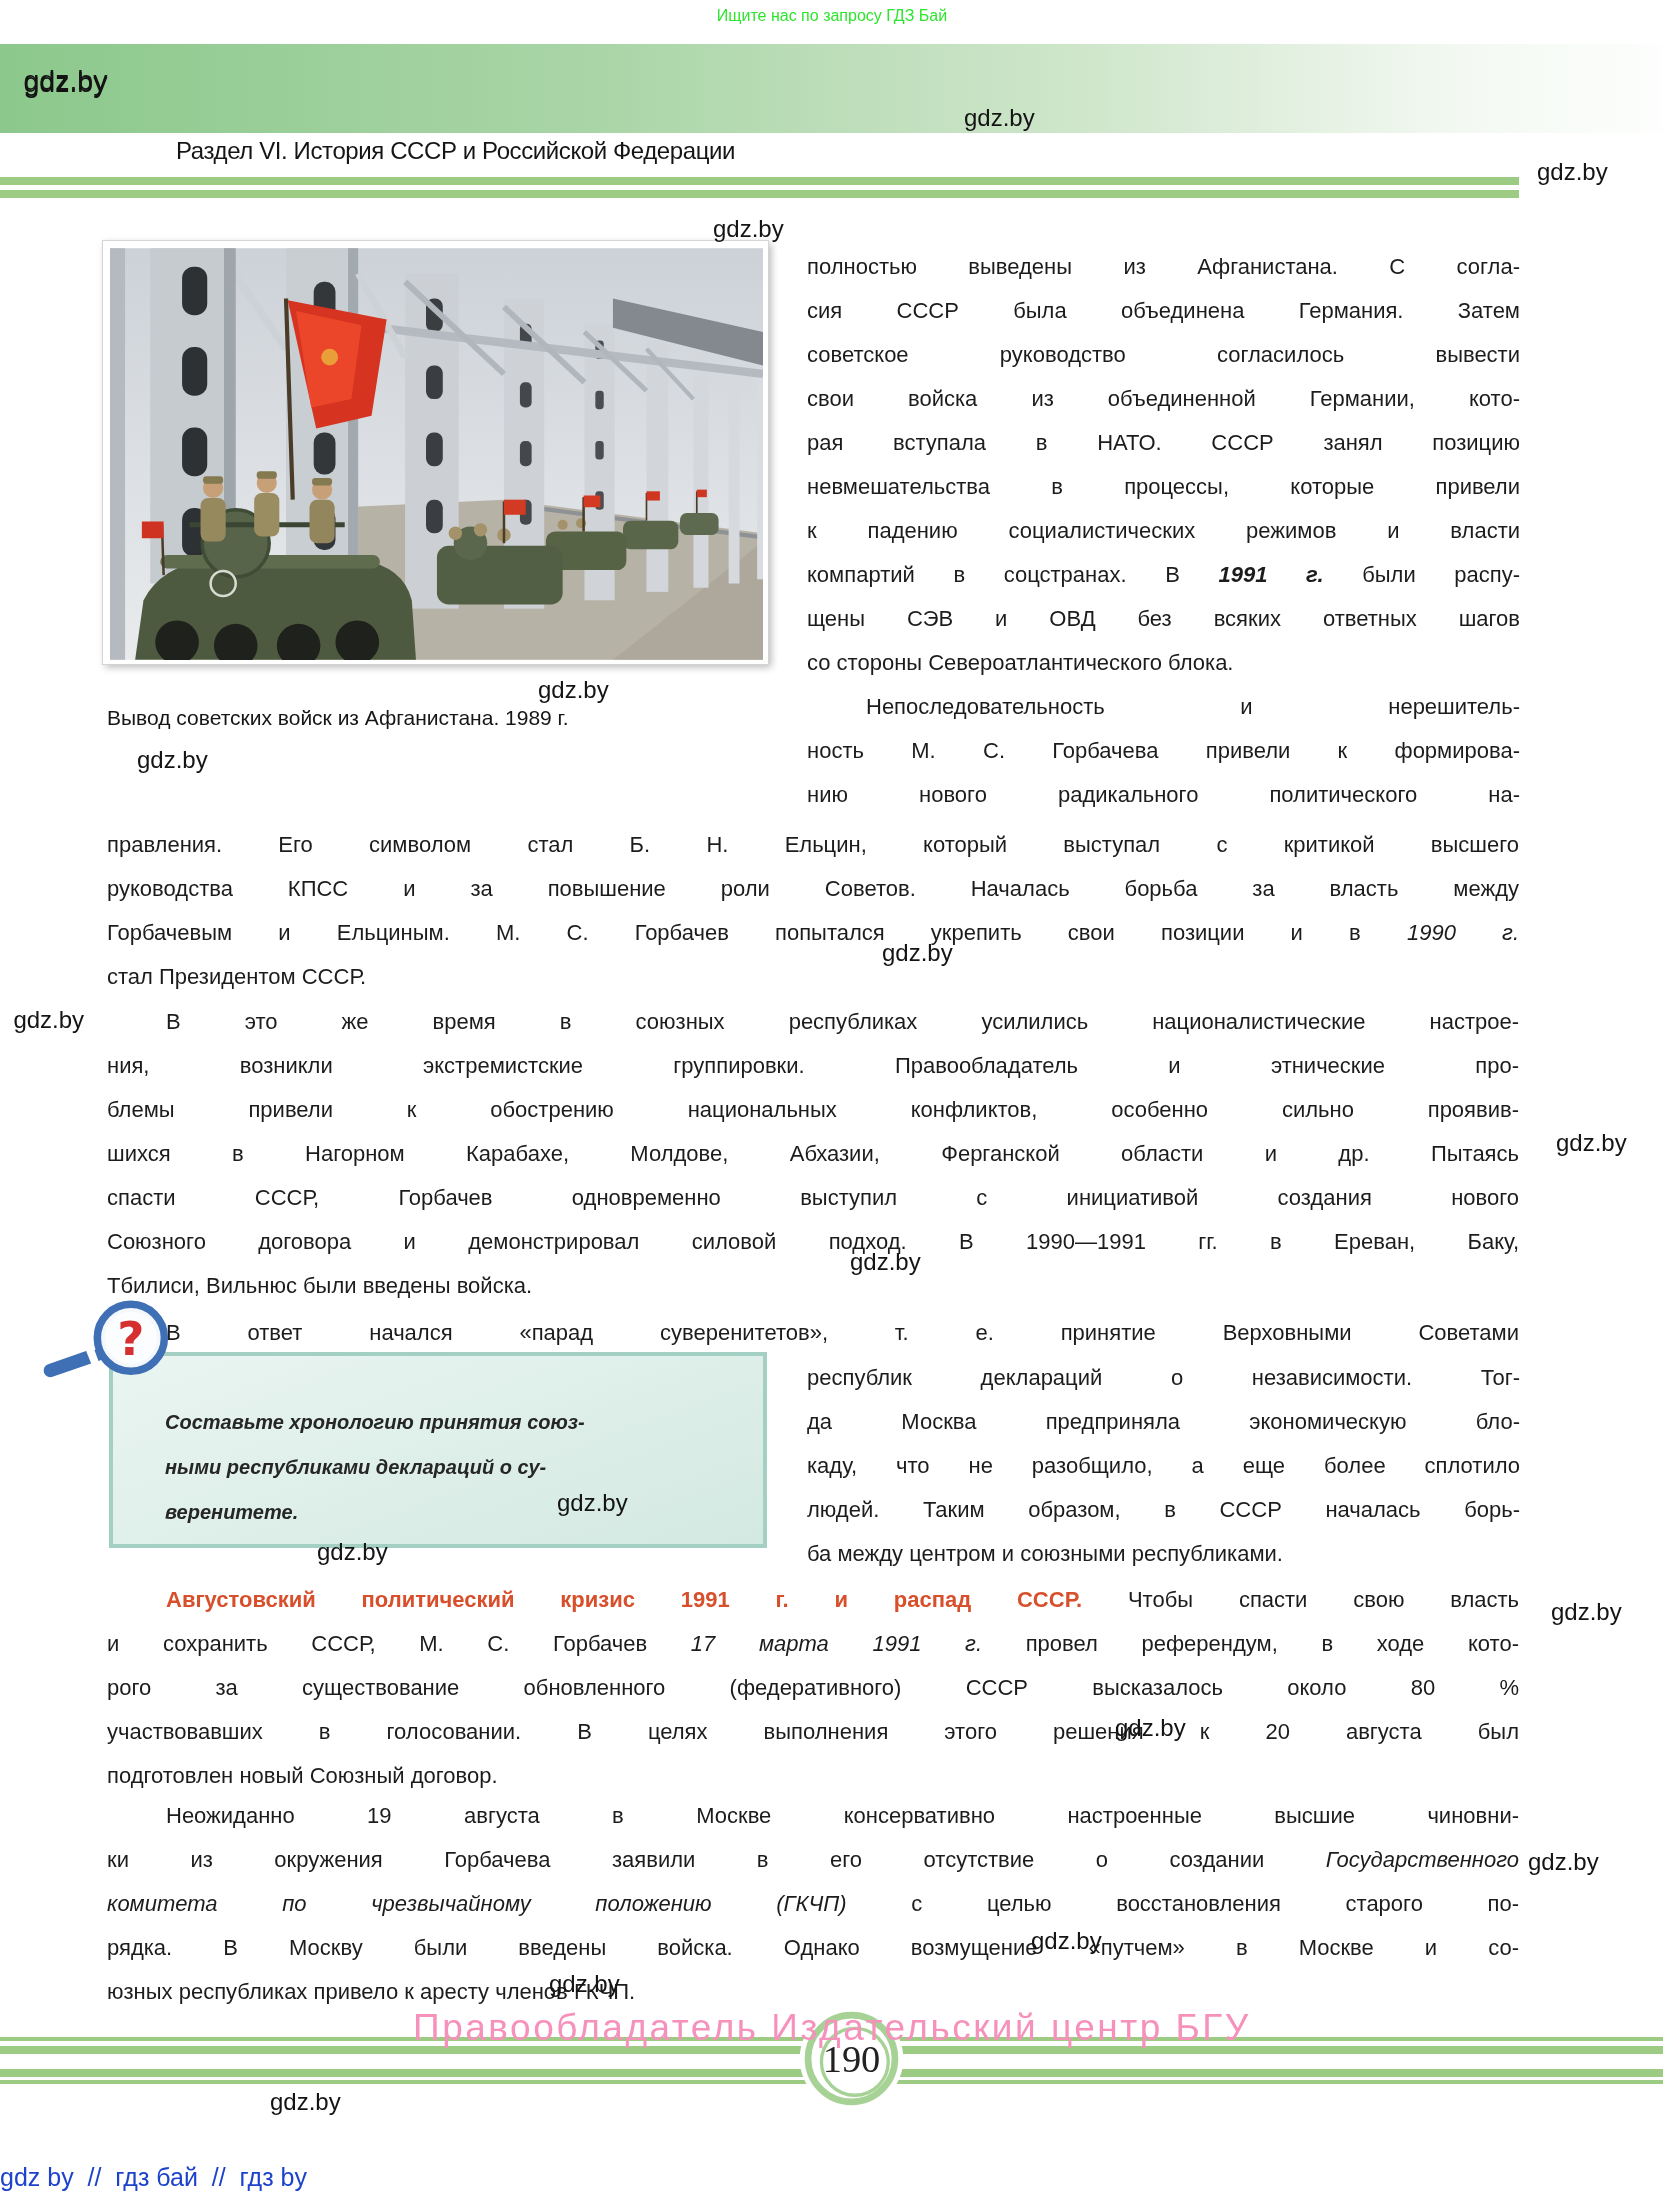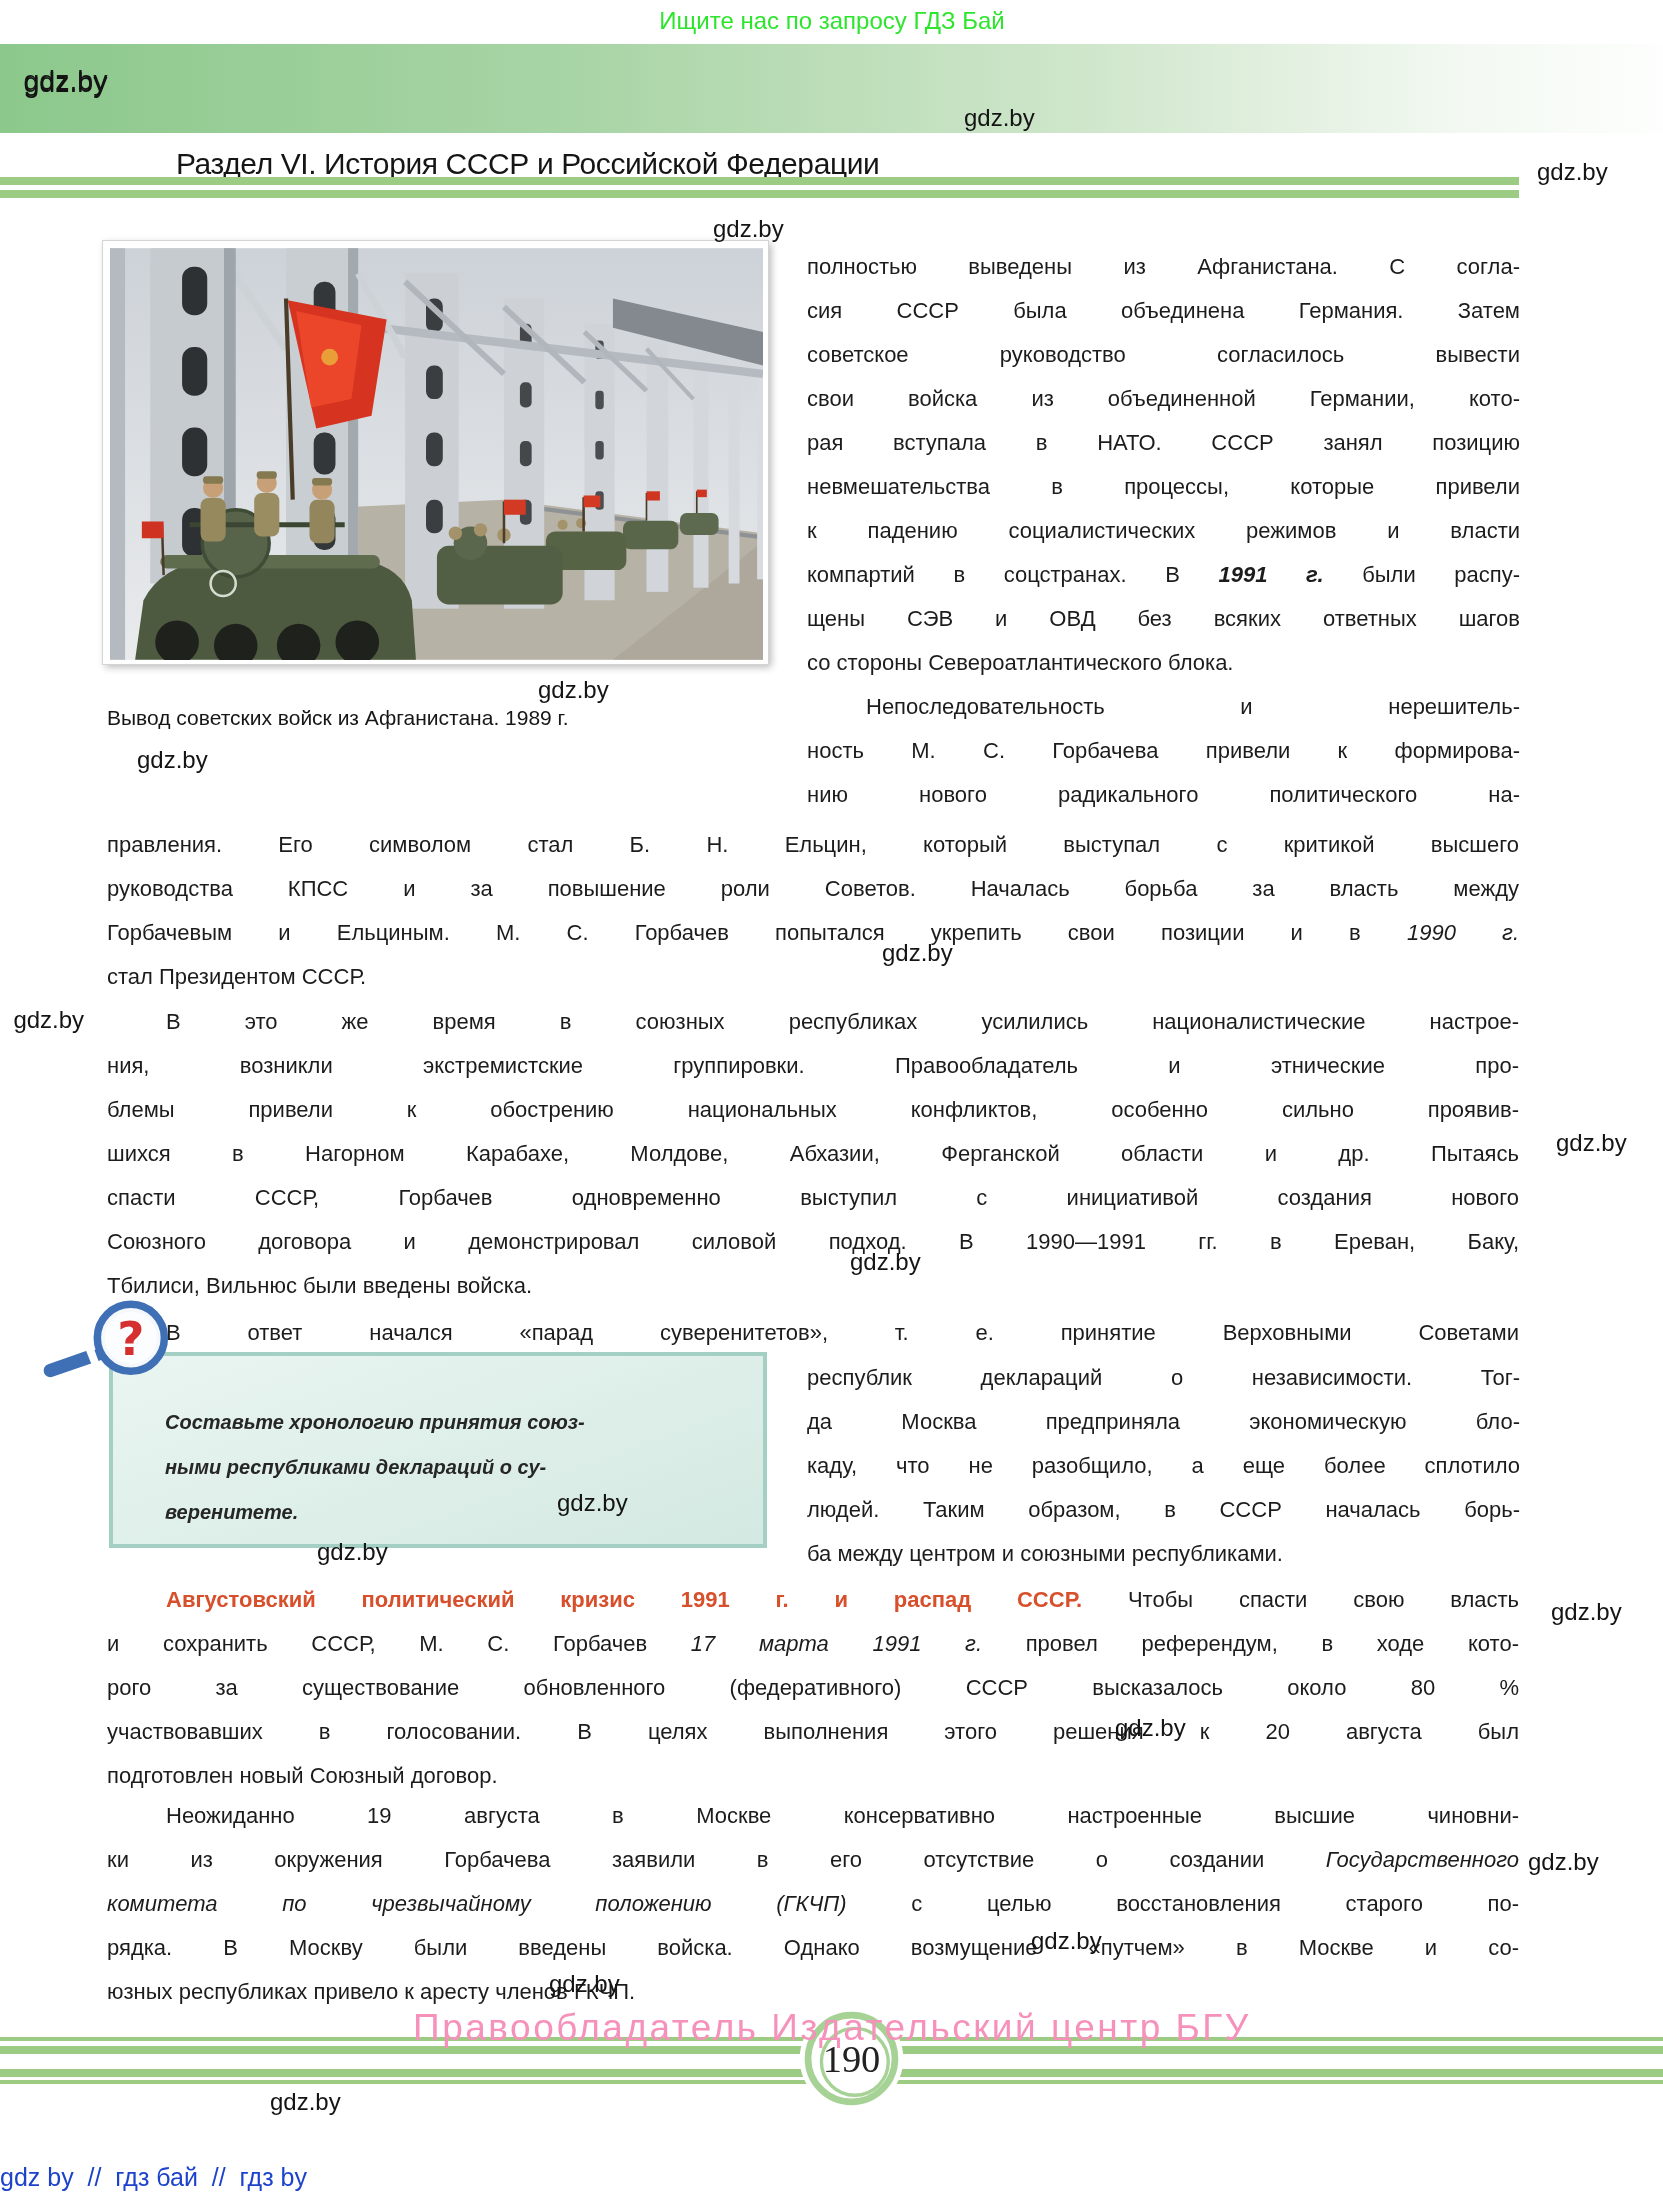--- a/index.html
+++ b/index.html
@@ -6,27 +6,27 @@
     --promo_green:#2ee52e; --banner_green:#8cc88c; --line_green:#9ccb83;
     --circle_green:#a6d295; --heading_red:#d84f2b; --footer_pink:#f591bb;
     --link_blue:#1d43cc; --box_border:#a4cfc3; --box_bg1:#eaf5f1; --box_bg2:#d3e9e1;
     --magnifier_blue:#3f70b5; --question_red:#d62f2f;
   }
   html,body{margin:0;padding:0;}
   body{width:1664px;height:2205px;position:relative;background:#ffffff;overflow:hidden;
        font-family:"Liberation Sans",sans-serif;}
   .abs{position:absolute;}
   
-  .promo{top:6.7px;left:0;width:100%;text-align:center;font-size:24px;color:var(--promo_green);}
+  .promo{top:6.7px;left:0;width:100%;text-align:center;font-size:16px;color:var(--promo_green);}
   
   .banner{top:44px;left:0;width:100%;height:89px;
           background:linear-gradient(to right,#8cc88c 0%,#a9d5a6 35%,#cfe6cb 65%,#f3f9f2 88%,#fdfefd 100%);}
   .banner-brand{left:23.5px;top:22px;font-size:28.5px;color:#111;position:absolute;}
   
-  .heading{left:176px;top:147px;font-size:30px;color:#151515;letter-spacing:-0.4px;}
+  .heading{left:176px;top:137px;font-size:24px;color:#151515;letter-spacing:-0.4px;}
   .hline{left:0;width:1519px;height:7.5px;background:var(--line_green);}
   
   .photo-frame{left:102px;top:240px;width:667px;height:425px;background:#fff;padding:6.7px;
                border:0.8px solid #d4d4d4;box-shadow:2.5px 3.4px 7.5px rgba(0,0,0,.28);box-sizing:border-box;}
   .photo-frame svg{display:block;}
   .caption{left:107px;top:706px;font-size:21px;color:#161616;}
   
   .para{position:absolute;font-family:Liberation Sans, sans-serif;font-size:22px;color:#1c1c1c;}
   .jline{text-align:justify;text-align-last:justify;height:44px;line-height:44px;overflow:hidden;}
   .lh52 .jline{height:44px;line-height:44px;}

